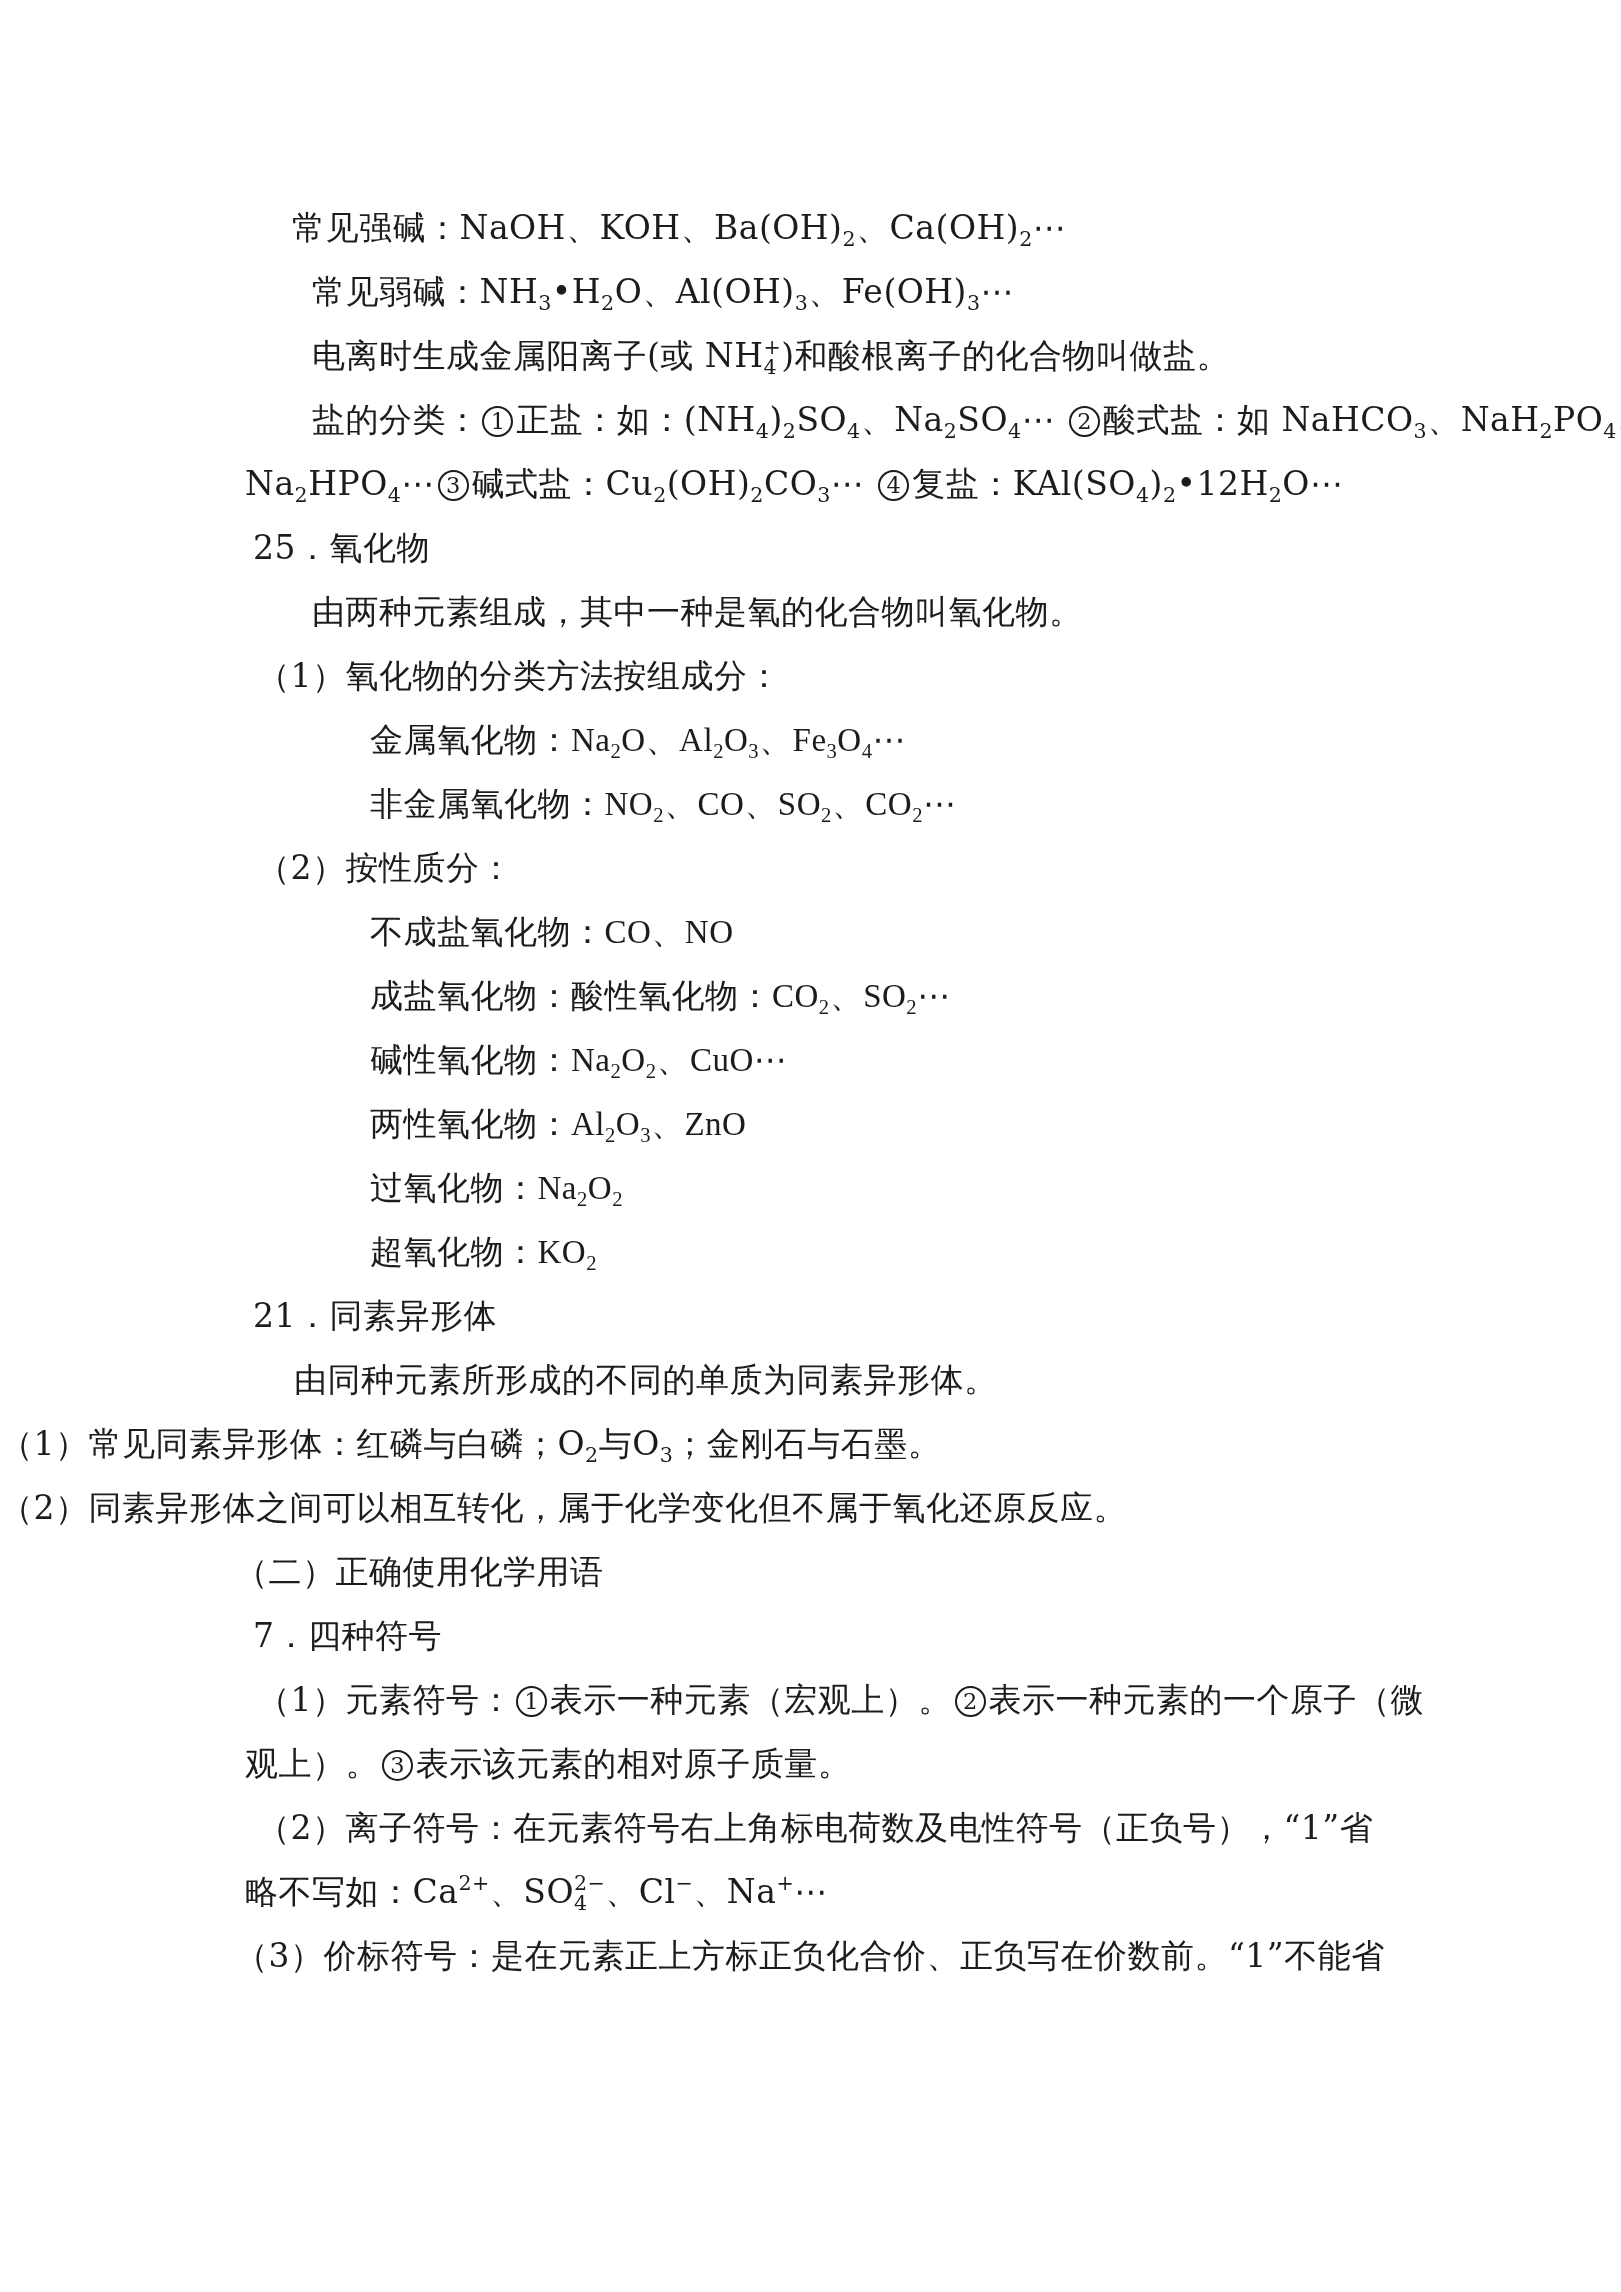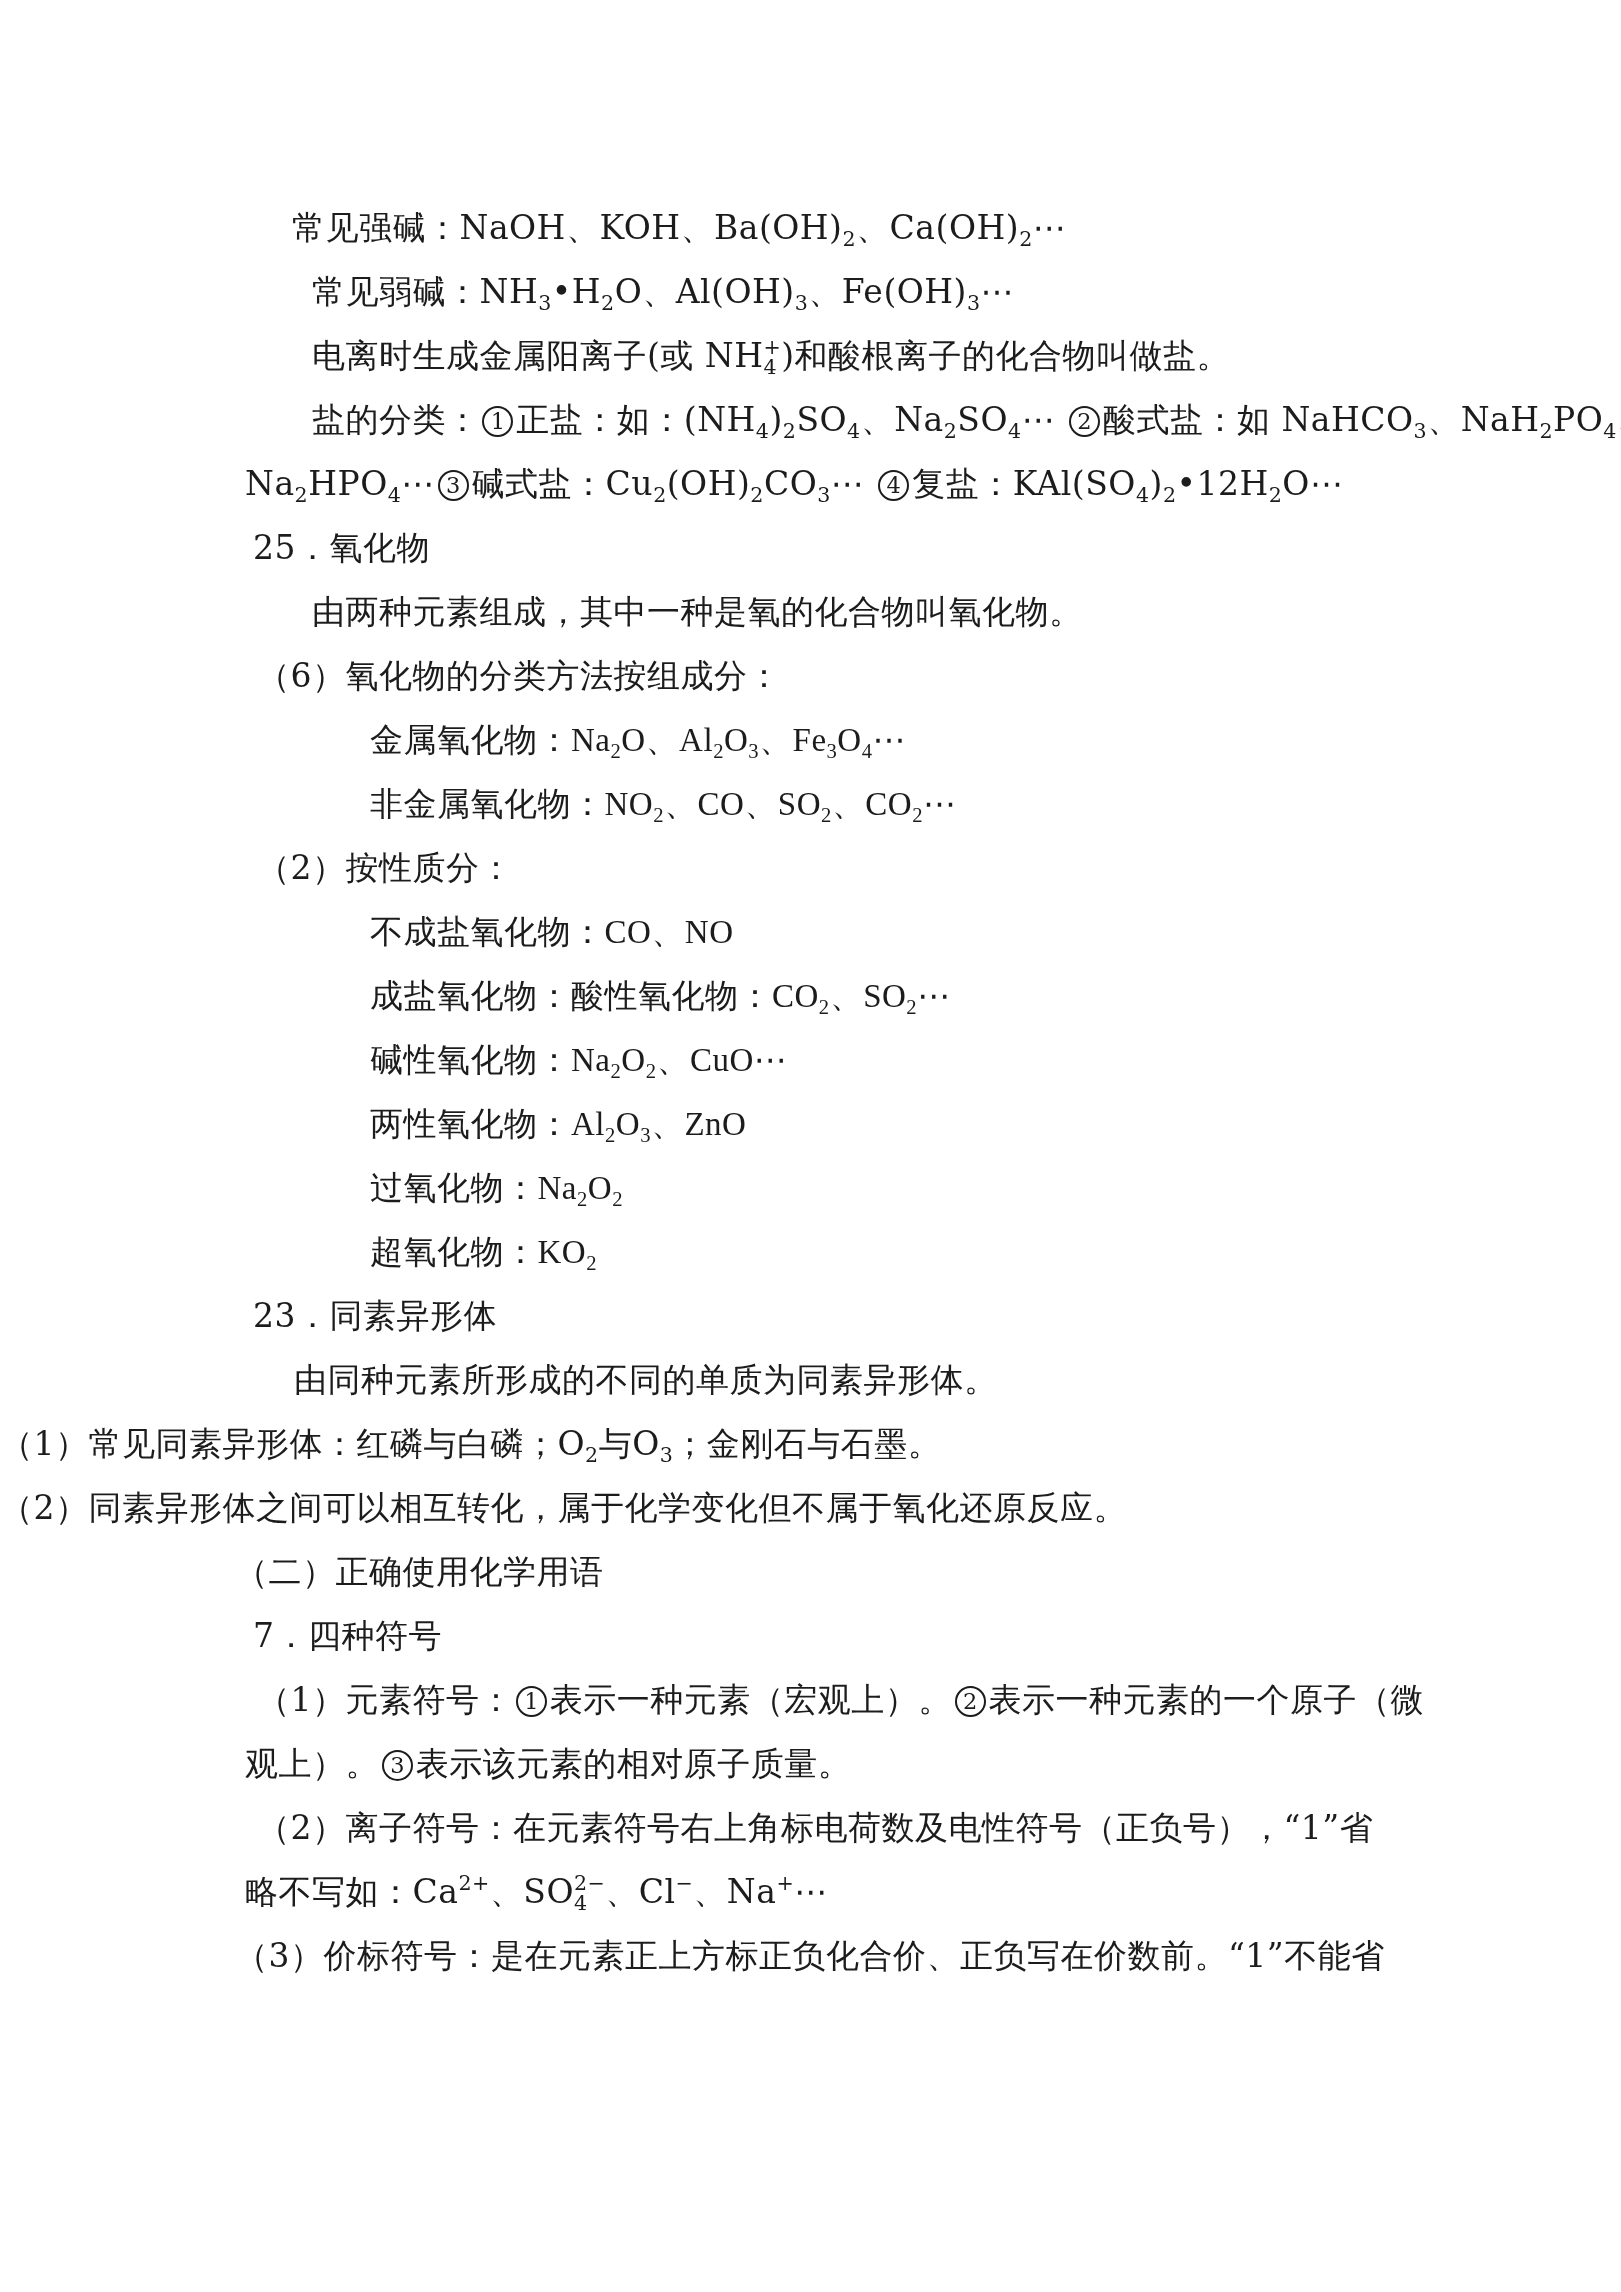--- a/index.html
+++ b/index.html
@@ -67,31 +67,31 @@
 
 <div class="page">
   <div class="content">
     <div class="line x298">常见强碱：NaOH、KOH、Ba(OH)<sub>2</sub>、Ca(OH)<sub>2</sub>⋯</div>
     <div class="line x318">常见弱碱：NH<sub>3</sub>•H<sub>2</sub>O、Al(OH)<sub>3</sub>、Fe(OH)<sub>3</sub>⋯</div>
     <div class="line x318">电离时生成金属阳离子(或 NH<sub>4</sub><sup class="stk">+</sup>)和酸根离子的化合物叫做盐。</div>
     <div class="line x318">盐的分类：<span class="circ">1</span>正盐：如：(NH<sub>4</sub>)<sub>2</sub>SO<sub>4</sub>、Na<sub>2</sub>SO<sub>4</sub>⋯ <span class="circ">2</span>酸式盐：如 NaHCO<sub>3</sub>、NaH<sub>2</sub>PO<sub>4</sub>、</div>
     <div class="line x250">Na<sub>2</sub>HPO<sub>4</sub>⋯<span class="circ">3</span>碱式盐：Cu<sub>2</sub>(OH)<sub>2</sub>CO<sub>3</sub>⋯ <span class="circ">4</span>复盐：KAl(SO<sub>4</sub>)<sub>2</sub>•12H<sub>2</sub>O⋯</div>
     <div class="line x258">25．氧化物</div>
     <div class="line x318">由两种元素组成，其中一种是氧的化合物叫氧化物。</div>
-    <div class="line x262">（6）氧化物的分类方法按组成分：</div>
+    <div class="line x262">（1）氧化物的分类方法按组成分：</div>
     <div class="line x378">金属氧化物：Na<sub>2</sub>O、Al<sub>2</sub>O<sub>3</sub>、Fe<sub>3</sub>O<sub>4</sub>⋯</div>
     <div class="line x378">非金属氧化物：NO<sub>2</sub>、CO、SO<sub>2</sub>、CO<sub>2</sub>⋯</div>
     <div class="line x262">（2）按性质分：</div>
     <div class="line x378">不成盐氧化物：CO、NO</div>
     <div class="line x378">成盐氧化物：酸性氧化物：CO<sub>2</sub>、SO<sub>2</sub>⋯</div>
     <div class="line x378">碱性氧化物：Na<sub>2</sub>O<sub>2</sub>、CuO⋯</div>
     <div class="line x378">两性氧化物：Al<sub>2</sub>O<sub>3</sub>、ZnO</div>
     <div class="line x378">过氧化物：Na<sub>2</sub>O<sub>2</sub></div>
     <div class="line x378">超氧化物：KO<sub>2</sub></div>
-    <div class="line x258">23．同素异形体</div>
+    <div class="line x258">21．同素异形体</div>
     <div class="line x300">由同种元素所形成的不同的单质为同素异形体。</div>
     <div class="line x308">（1）常见同素异形体：红磷与白磷；O<sub>2</sub>与O<sub>3</sub>；金刚石与石墨。</div>
     <div class="line x308">（2）同素异形体之间可以相互转化，属于化学变化但不属于氧化还原反应。</div>
     <div class="line x240">（二）正确使用化学用语</div>
     <div class="line x258">7．四种符号</div>
     <div class="line x262">（1）元素符号：<span class="circ">1</span>表示一种元素（宏观上）。<span class="circ">2</span>表示一种元素的一个原子（微</div>
     <div class="line x250">观上）。<span class="circ">3</span>表示该元素的相对原子质量。</div>
     <div class="line x262">（2）离子符号：在元素符号右上角标电荷数及电性符号（正负号），“1”省</div>
     <div class="line x250">略不写如：Ca<sup>2+</sup>、SO<sub>4</sub><sup class="stk">2−</sup>、Cl<sup>−</sup>、Na<sup>+</sup>⋯</div>
     <div class="line x240">（3）价标符号：是在元素正上方标正负化合价、正负写在价数前。“1”不能省</div>

